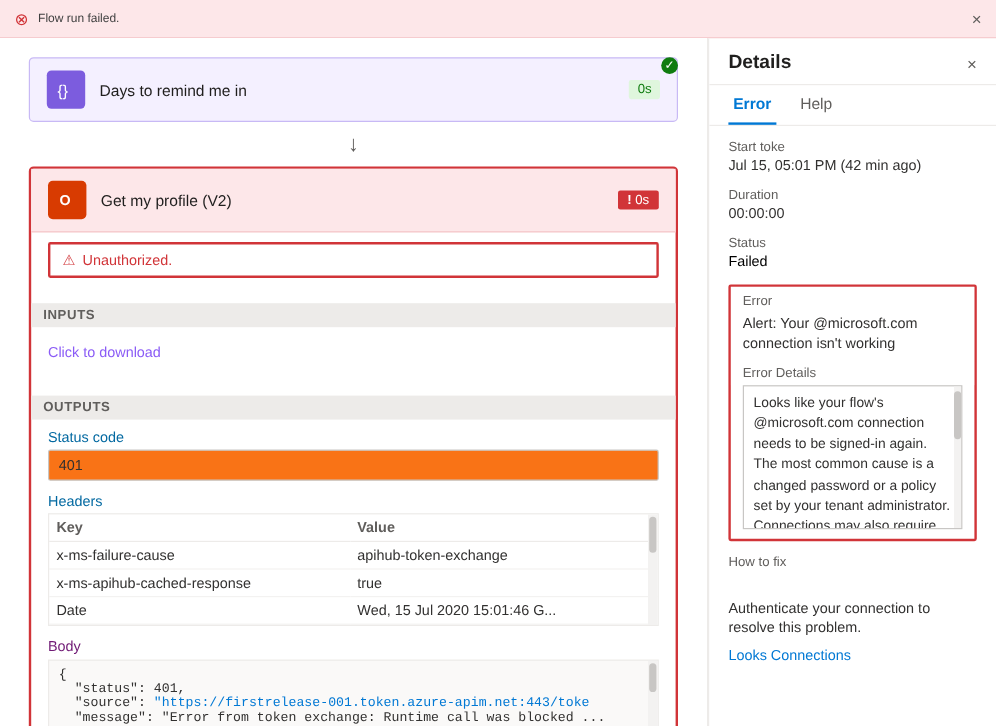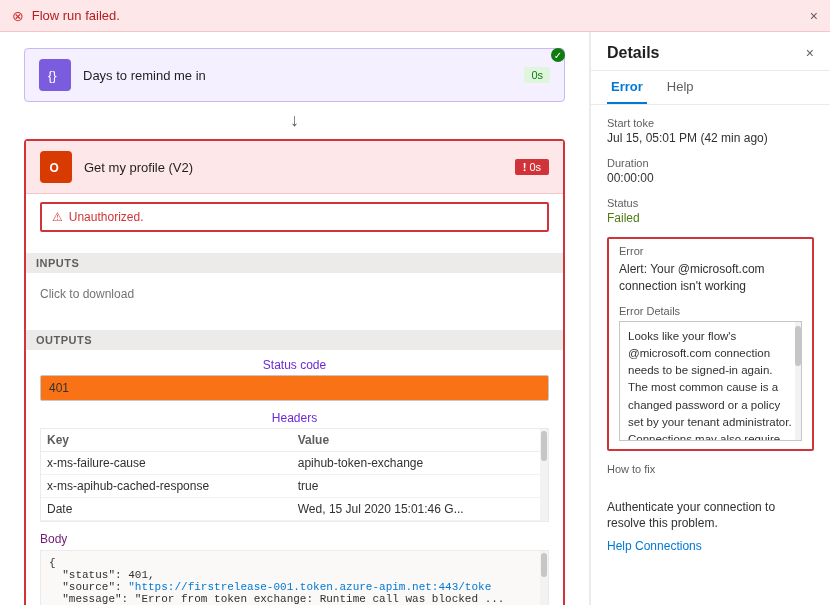--- a/index.html
+++ b/index.html
@@ -21,22 +21,22 @@
       align-items: center;
       padding: 6px 12px;
       height: 32px;
       gap: 8px;
     }
     .top-error-bar .error-icon {
       color: #d13438;
       font-size: 14px;
     }
     .top-error-bar .error-text {
-      color: #b91c1c;
-      font-size: 13px;
+      color: #404040;
+      font-size: 10px;
       flex: 1;
     }
     .top-error-bar .close-btn {
       color: #605e5c;
       cursor: pointer;
       font-size: 14px;
       background: none;
       border: none;
     }
 
@@ -176,35 +176,34 @@
       background: #edebe9;
       color: #605e5c;
       font-size: 11px;
       font-weight: 600;
       padding: 4px 10px;
       margin: 0 -14px 8px -14px;
       letter-spacing: 0.5px;
     }
 
     .download-link {
-      color: #737373;
+      color: #8b5cf6;
       font-size: 12px;
       text-decoration: none;
       padding: 6px 0;
       display: inline-block;
     }
 
     .field-group {
       margin-bottom: 10px;
     }
     .field-label {
       font-size: 12px;
-      color: #6d28d9;
+      color: #0369a1;
       margin-bottom: 3px;
-      text-align: center;
     }
     .field-value {
       border: 1px solid #c8c6c4;
       padding: 5px 8px;
       font-size: 12px;
       color: #323130;
       background: #f97316;
       border-radius: 2px;
     }
 
@@ -310,21 +309,21 @@
     .detail-row-label {
       font-size: 11px;
       color: #605e5c;
       margin-bottom: 2px;
     }
     .detail-row-value {
       font-size: 12px;
       color: #323130;
     }
     .status-failed {
-      color: #4d7c0f;
+      color: #000000;
       font-weight: 500;
     }
 
     
     .error-section-box {
       border: 2px solid #d13438;
       border-radius: 2px;
       margin-bottom: 12px;
       overflow: hidden;
     }
@@ -553,19 +552,19 @@
           <div class="error-details-content">Looks like your flow's @microsoft.com connection needs to be signed-in again. The most common cause is a changed password or a policy set by your tenant administrator. Connections may also require reauthentication. if multi-factor authentication has been recently</div>
           <div class="mini-scrollbar">
             <div class="mini-scrollbar-thumb"></div>
           </div>
         </div>
       </div>
 
       <div class="detail-row">
         <div class="how-to-fix-label">How to fix</div>
         <div class="how-to-fix-text">Authenticate your connection to resolve this problem.</div>
-        <a class="view-connections-link">Help Connections</a>
+        <a class="view-connections-link">Looks Connections</a>
       </div>
 
     </div>
   </div>
 
 </div>
 
 </body></html>

